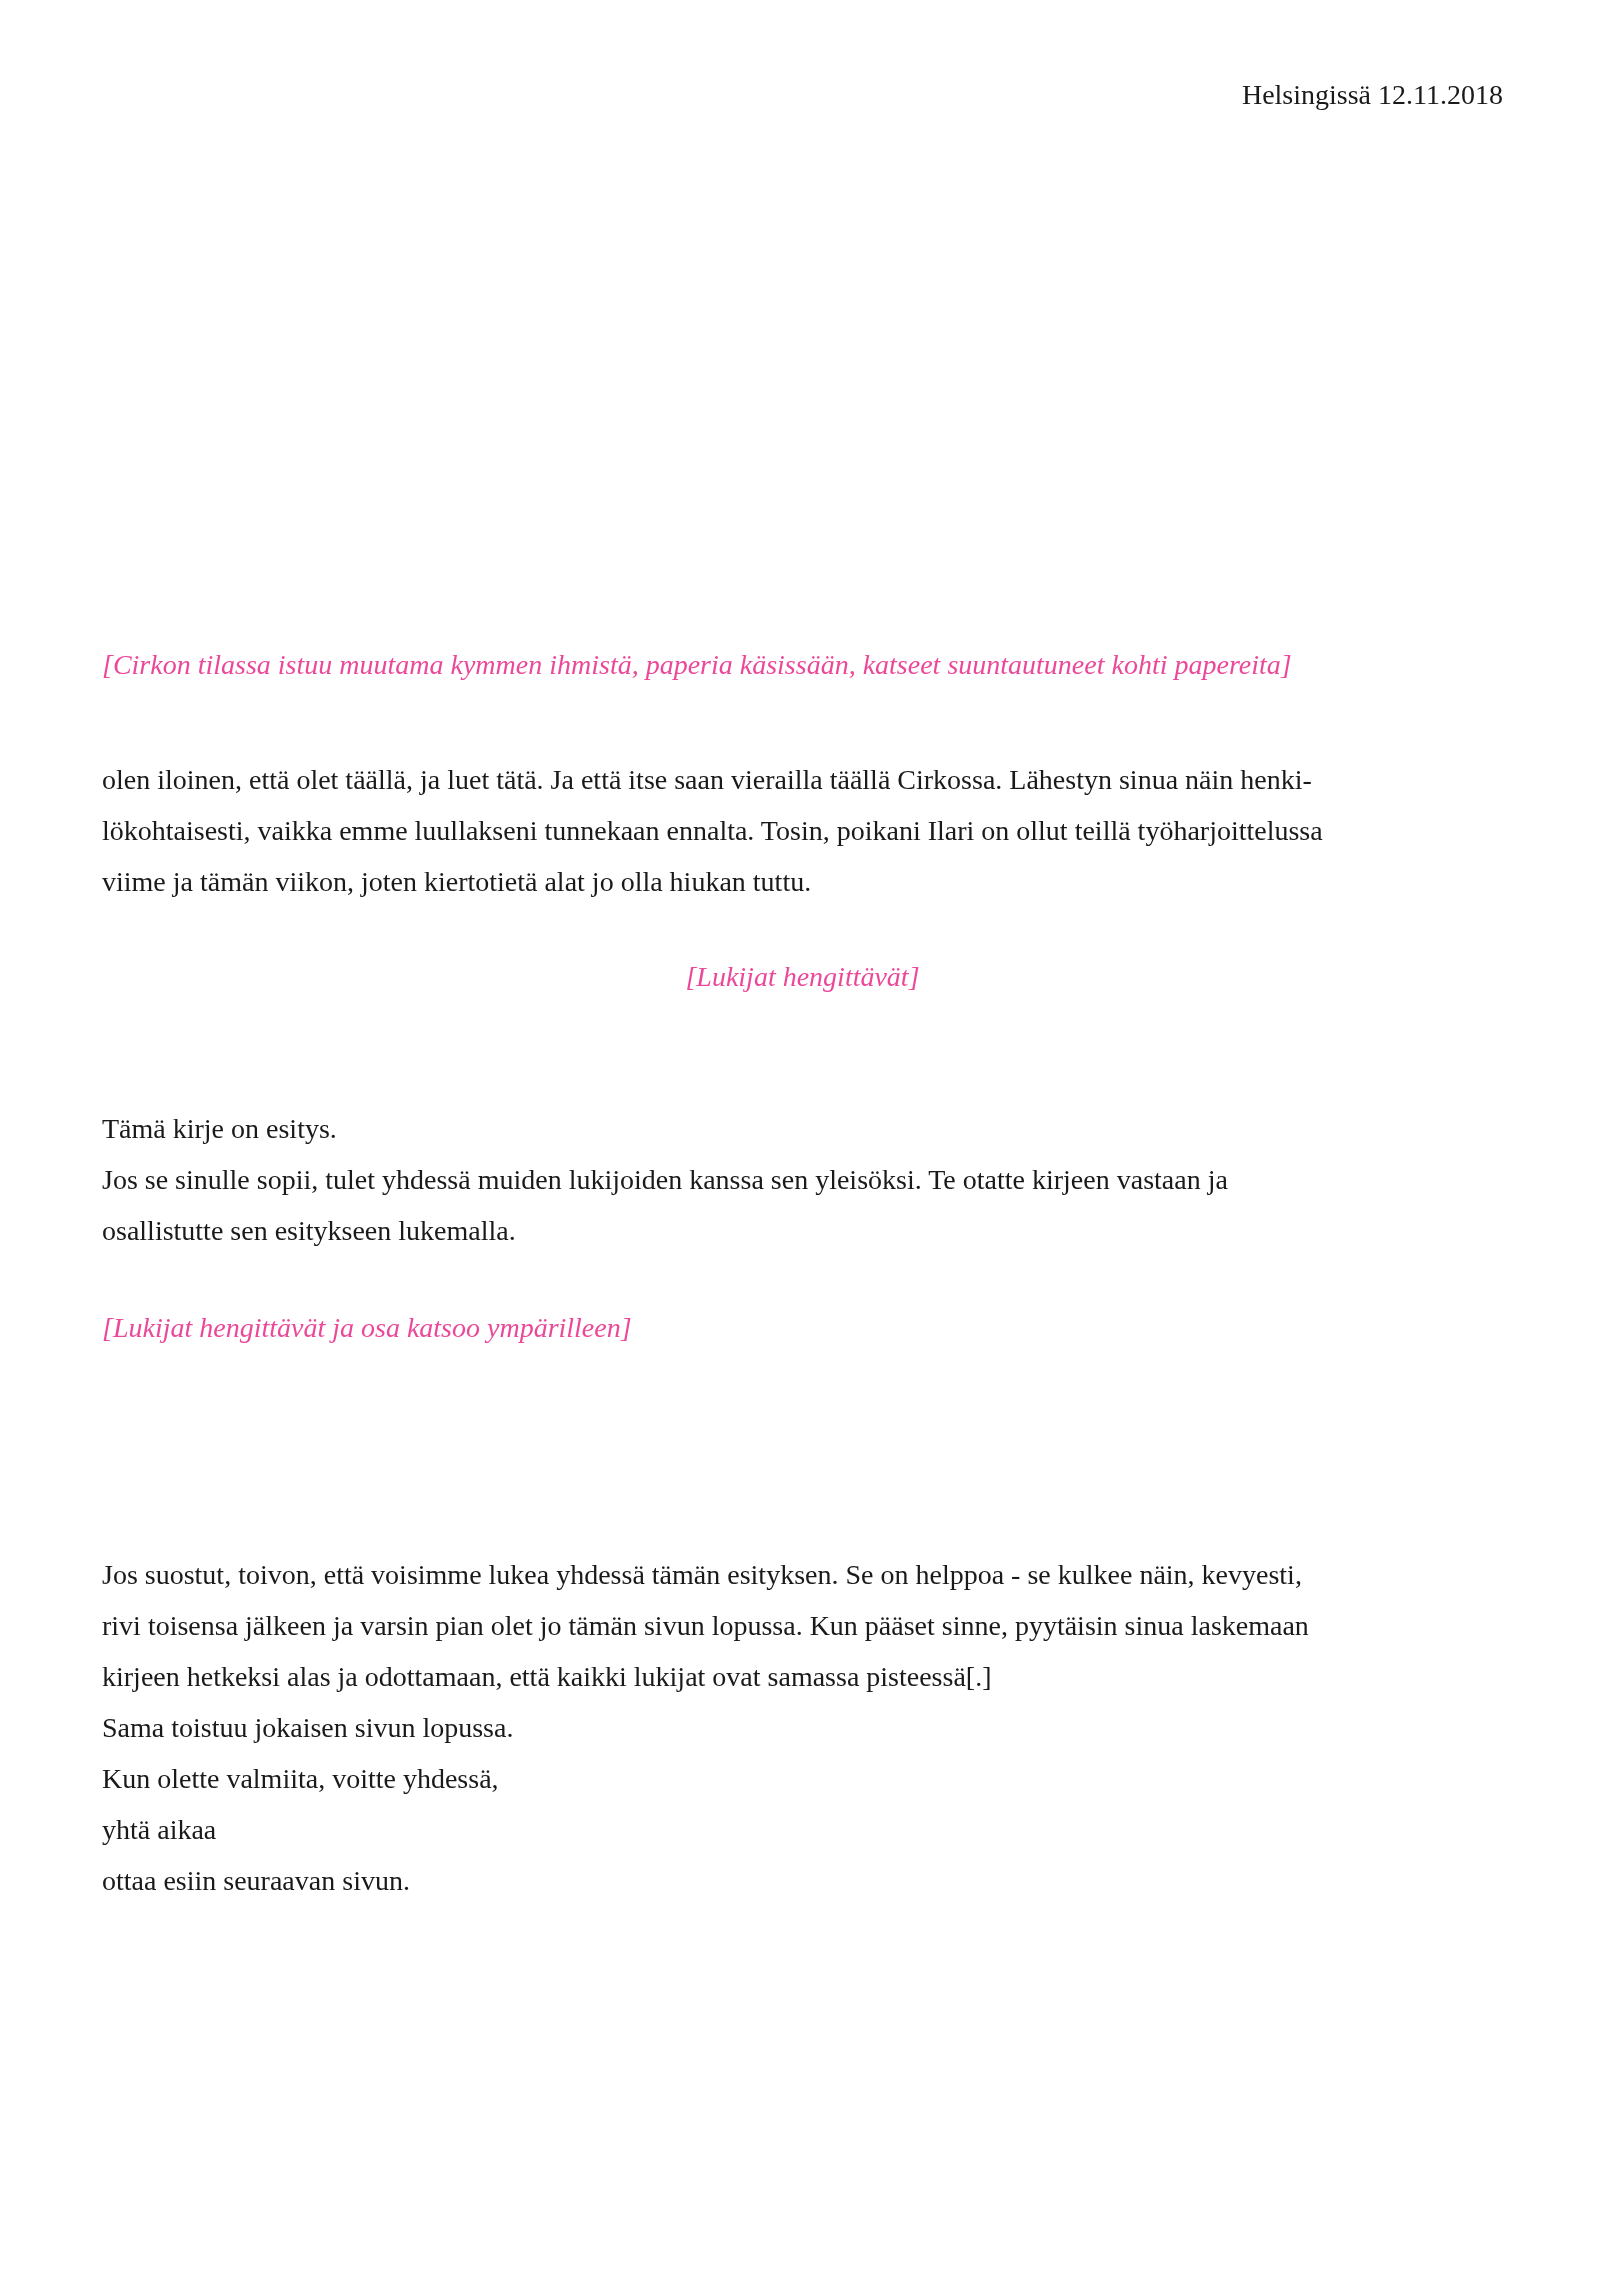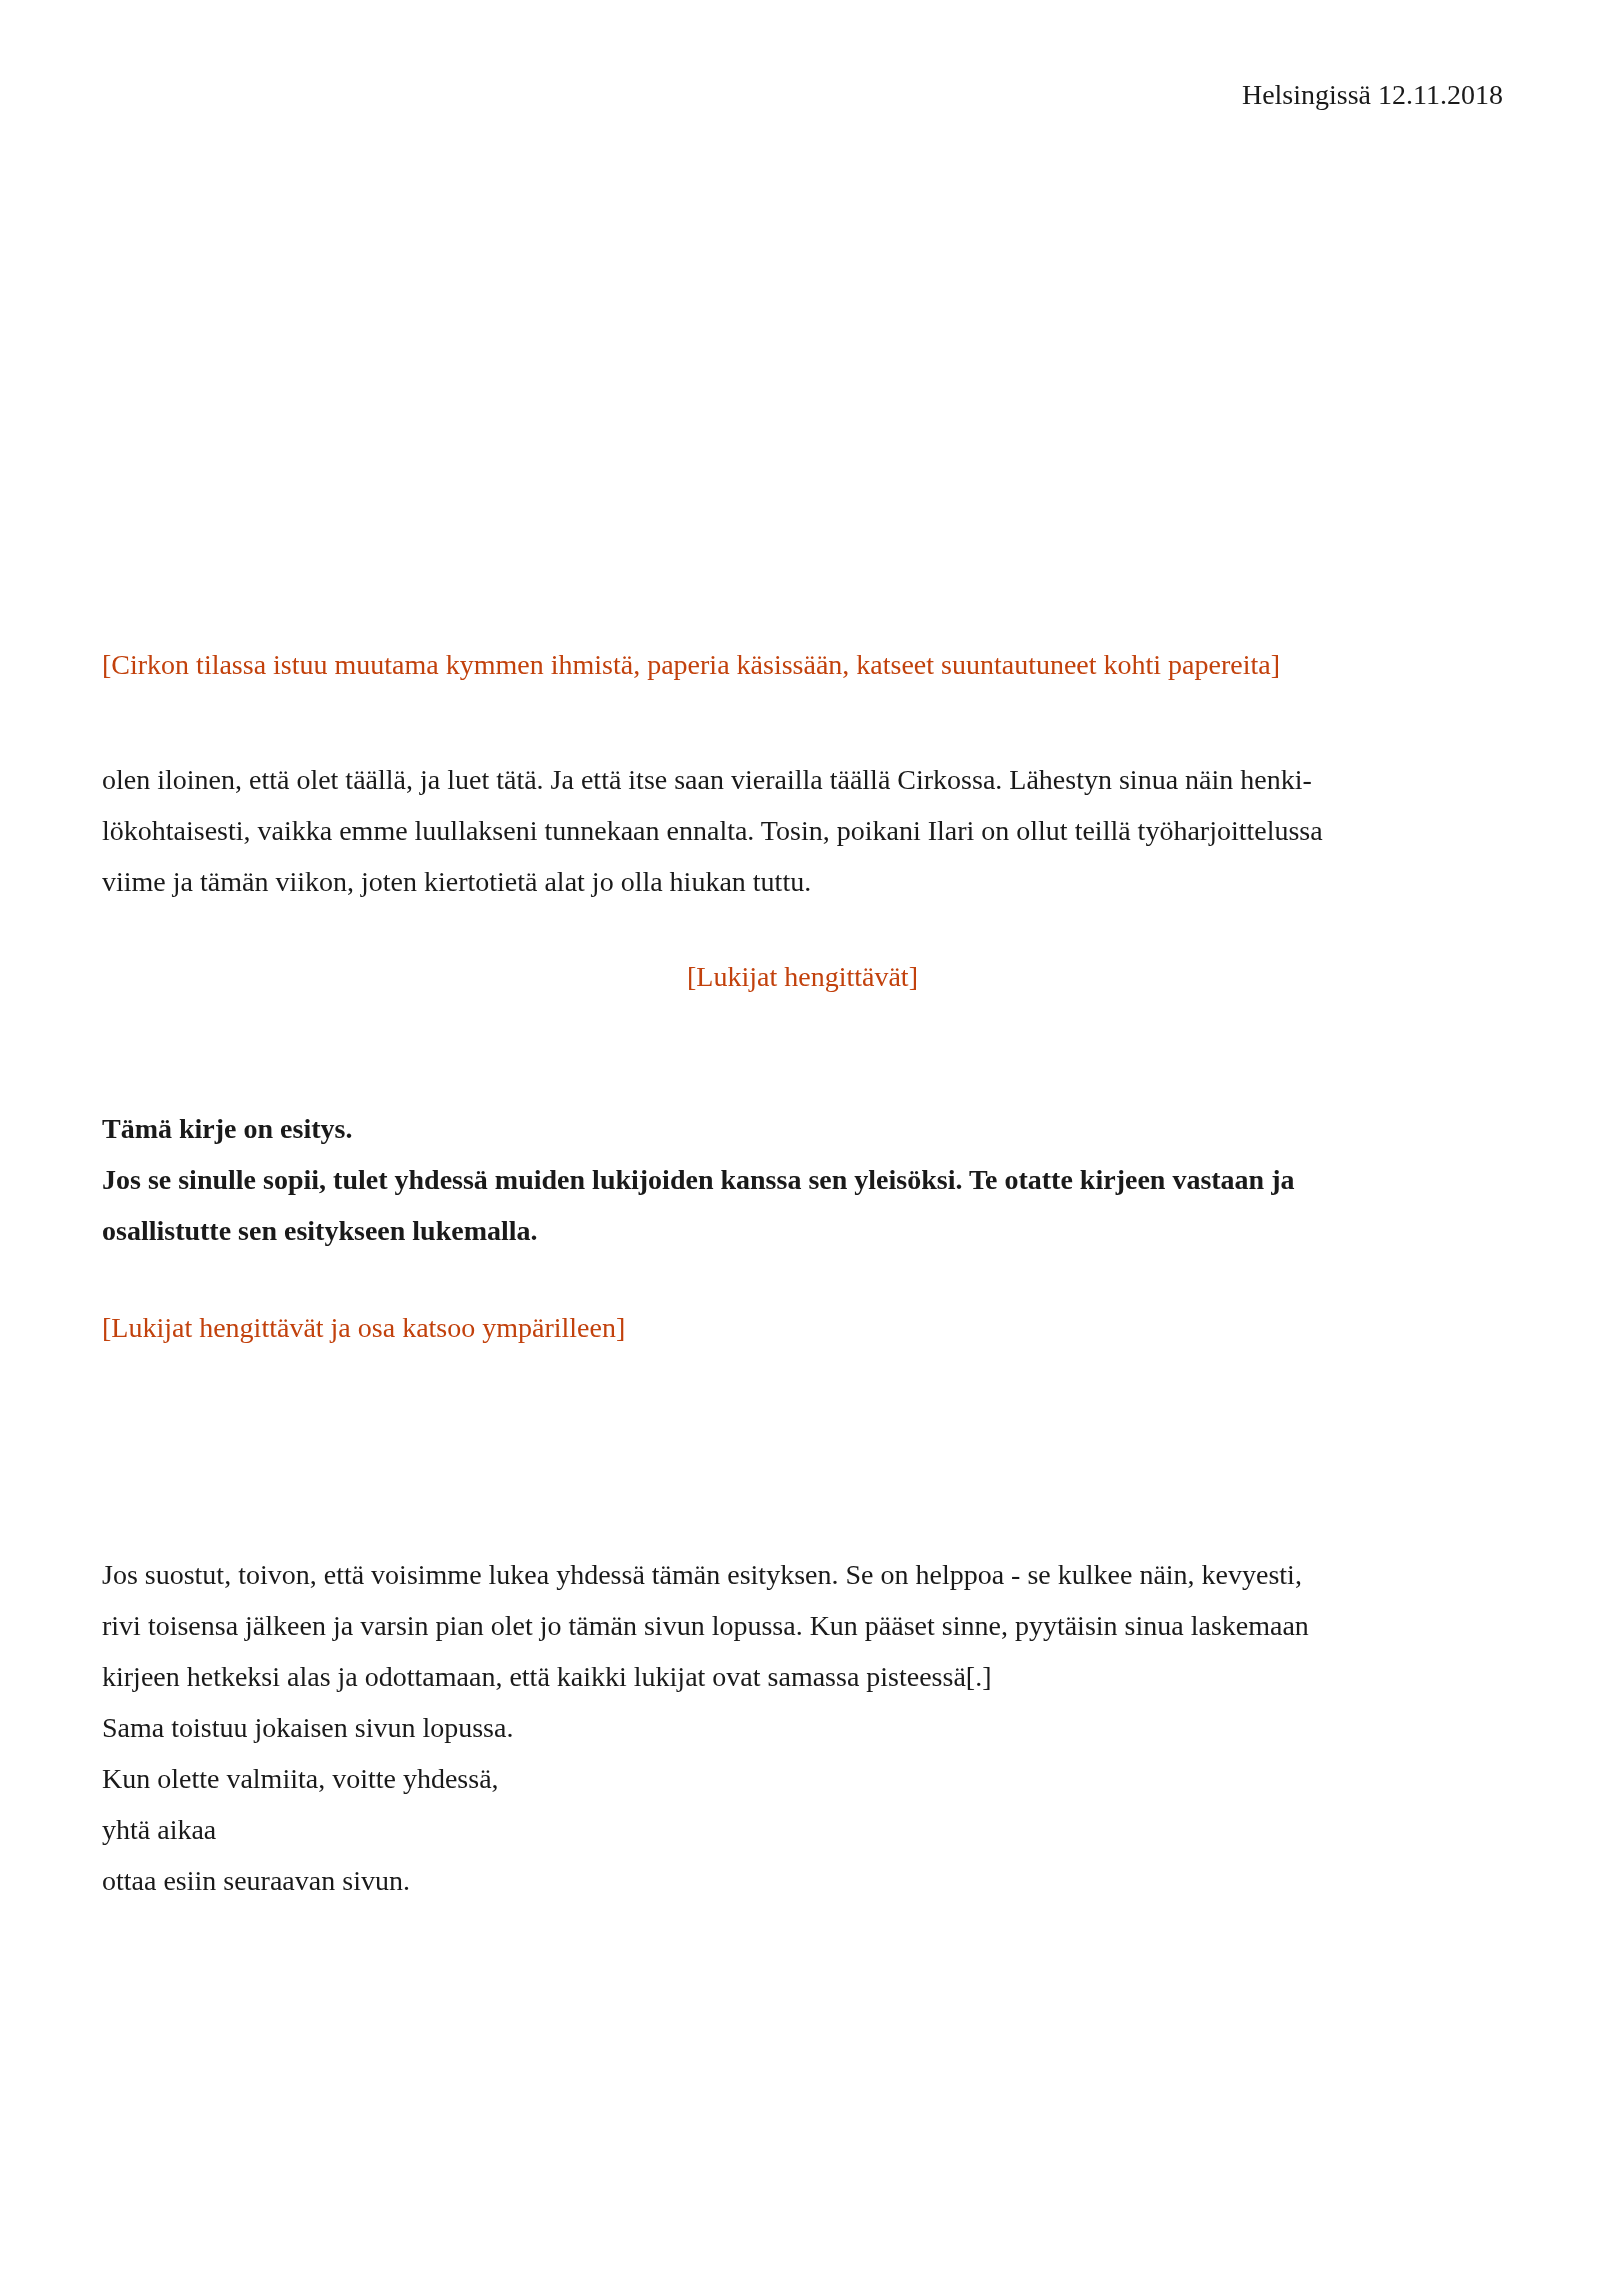--- a/index.html
+++ b/index.html
@@ -24,27 +24,28 @@
     white-space: pre-line;
     margin: 0;
   }
   .dateline {
     text-align: right;
     font-size: 28px;
     line-height: 51px;
     margin: 0;
   }
   .stage {
-    color: #c2410c;
+    color: #ec4899;
+    font-style: italic;
   }
   .stage-1 { margin-top: 519px; }
   .salutation { margin-top: 147px; }
   .para-1 { margin-top: 64px; }
   .stage-2 { margin-top: 44px; text-align: center; }
-  .para-2 { margin-top: 101px; font-weight: bold; }
+  .para-2 { margin-top: 101px; }
   .stage-3 { margin-top: 46px; }
   .para-3 { margin-top: 196px; }
   .stage-4 { margin-top: 30px; }
 </style>
 </head>
 <body>
 
 <div class="page">
 
   <p class="dateline">Helsingissä 12.11.2018</p>

